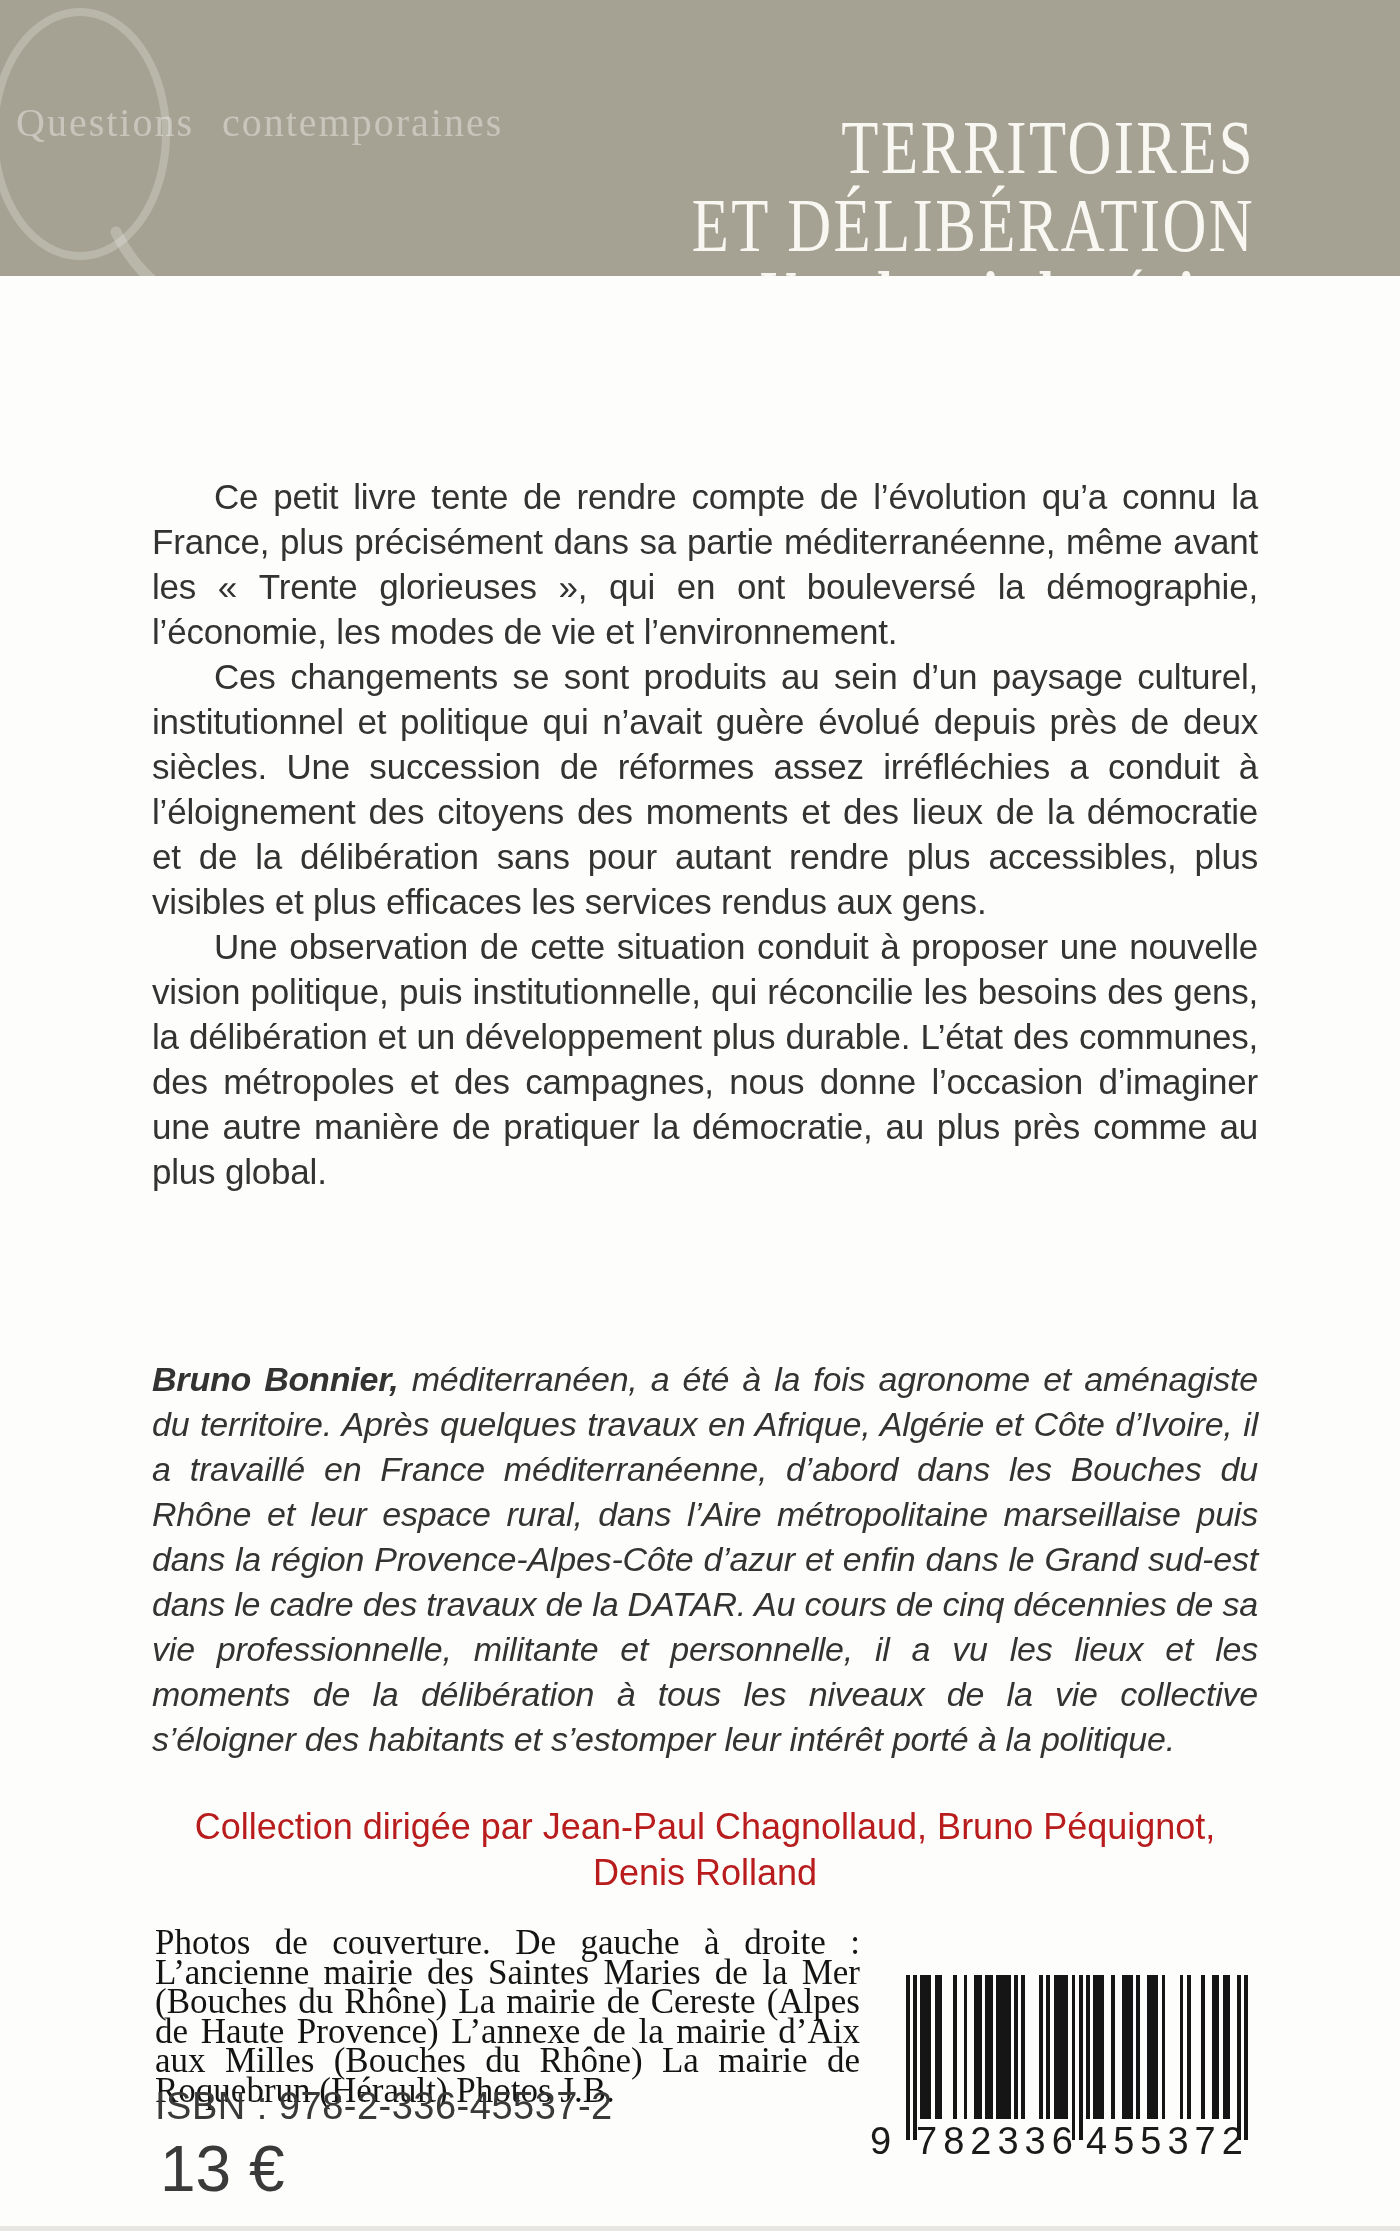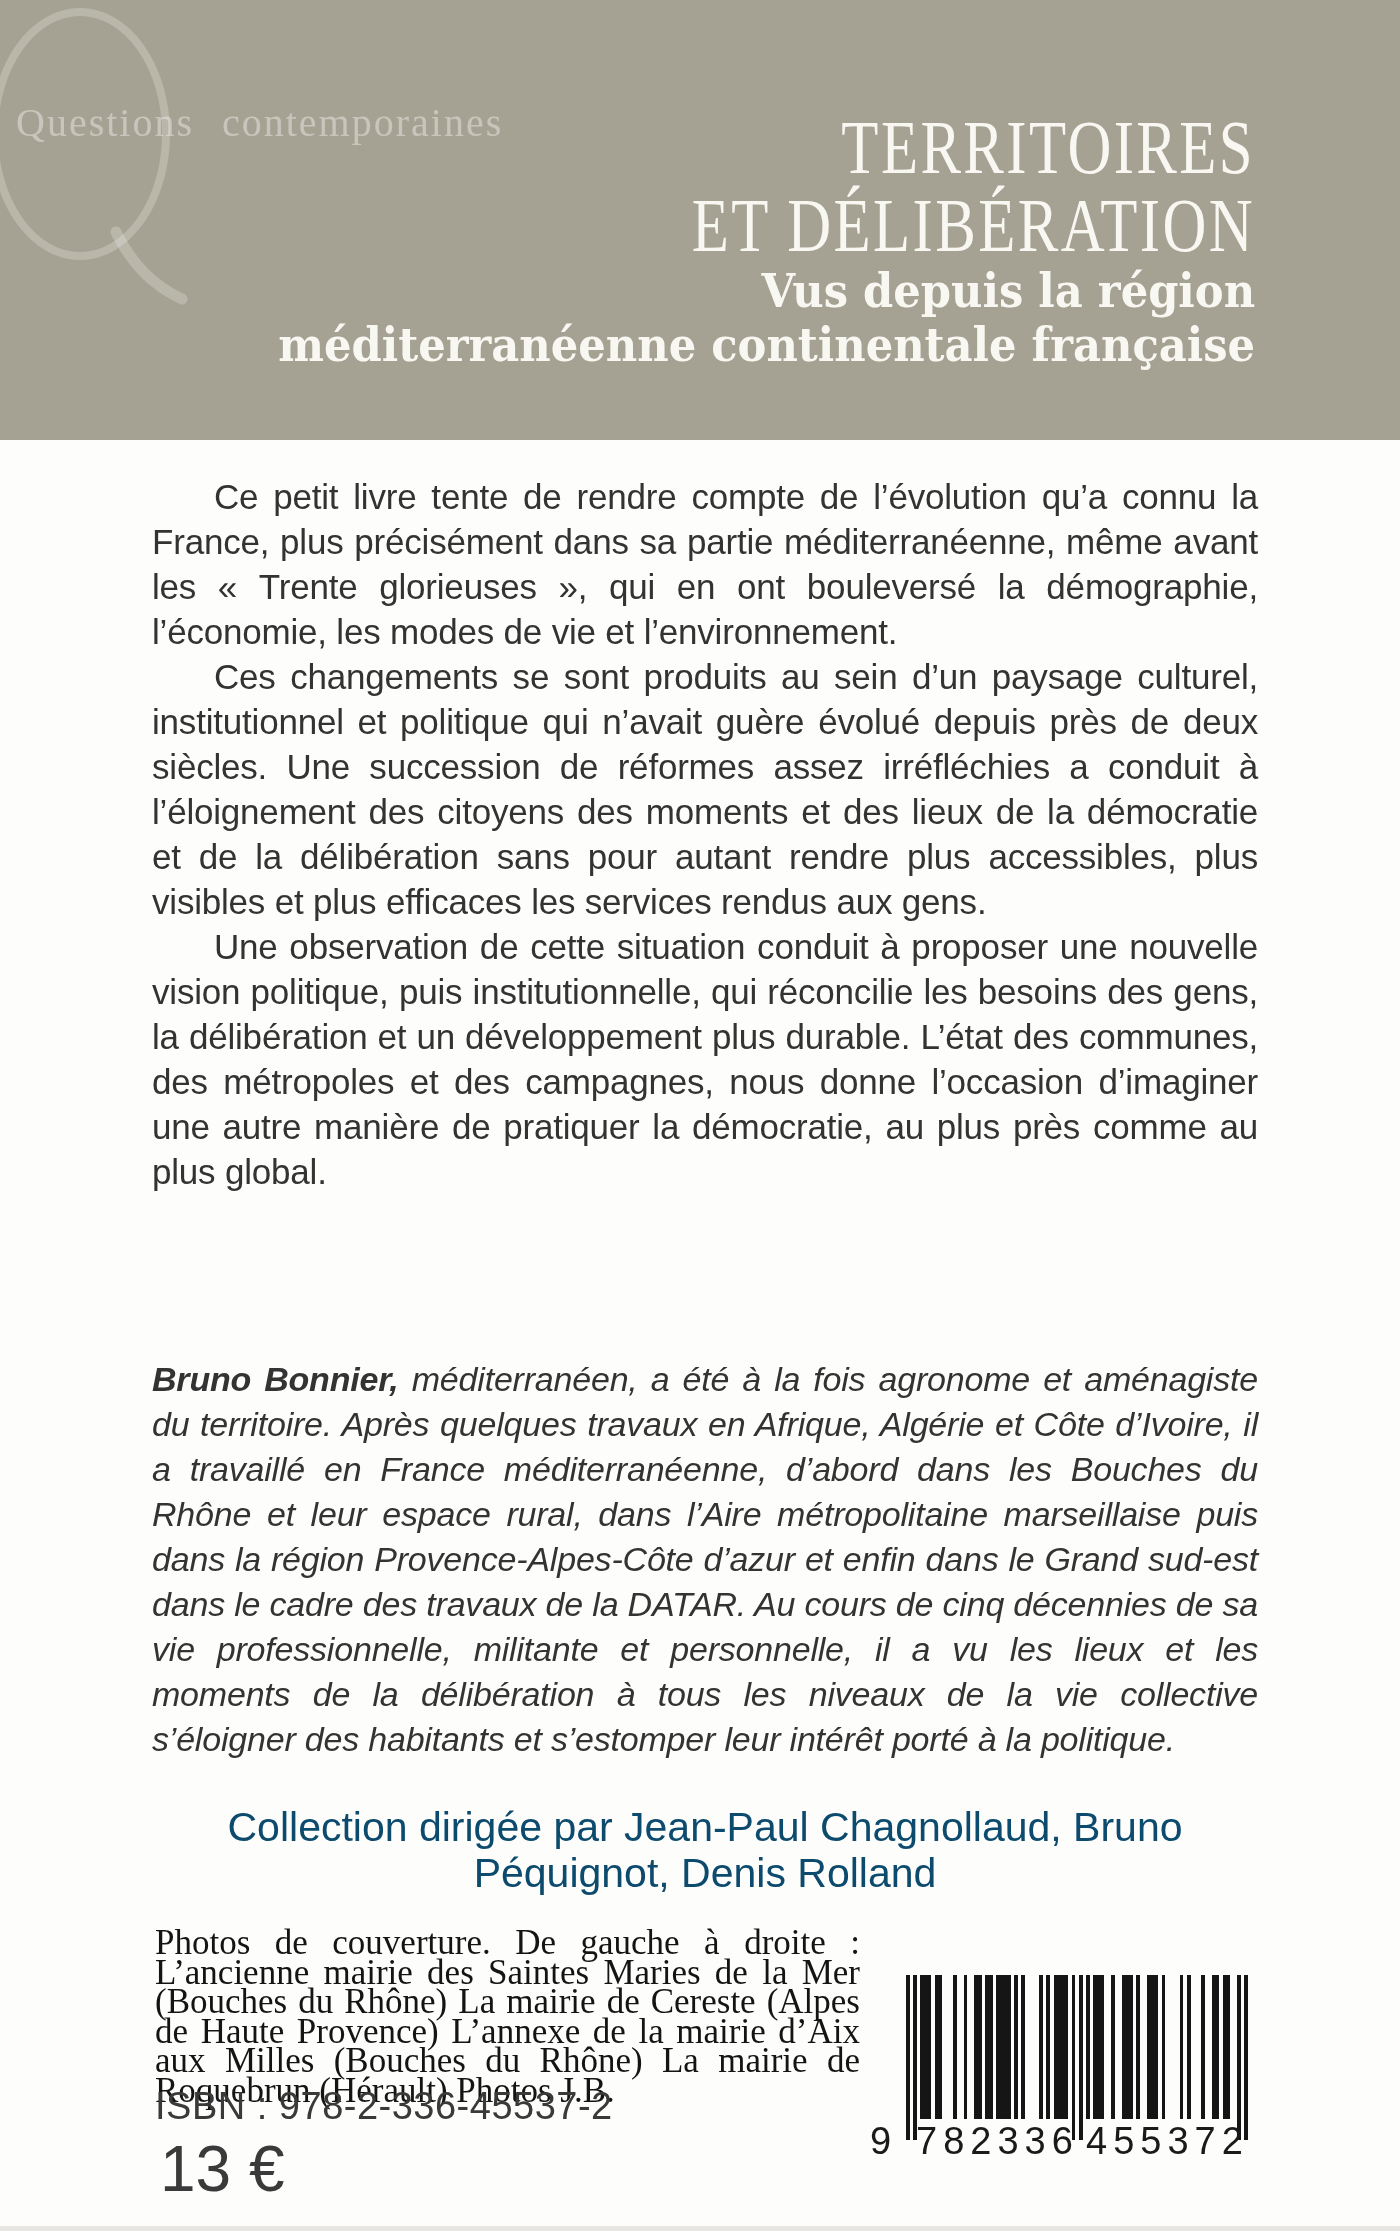--- a/index.html
+++ b/index.html
@@ -6,21 +6,21 @@
   .cover{
     position:relative;
     width:1400px;height:2231px;
     background:#fdfdfb;
     overflow:hidden;
     font-family:"Liberation Sans",sans-serif;
     color:#333;
   }
   
   .header{
-    position:absolute;left:0;top:0;width:1400px;height:440px;
+    position:absolute;left:0;top:0;width:1400px;height:276px;
     background:#a6a293;overflow:hidden;
   }
   .q-watermark{position:absolute;left:-10px;top:4px;}
   .series{
     position:absolute;left:16px;top:100px;
     display:flex;column-gap:28px;
     font-family:"Liberation Serif",serif;
     font-size:40px;line-height:46px;letter-spacing:2px;
     color:rgba(255,255,255,0.38);
   }
@@ -50,21 +50,21 @@
   
   .bio{
     position:absolute;left:152px;top:1357px;width:1106px;
     font-style:italic;font-size:34px;line-height:45px;letter-spacing:-0.2px;
     text-align:justify;color:#333;
   }
   .bio .author{font-weight:bold;}
   
   .collection{
     position:absolute;left:152px;top:1804px;width:1106px;
-    font-size:41px;line-height:46px;text-align:center;color:#0c4a6e;
+    font-size:36px;line-height:46px;text-align:center;color:#b91c1c;
   }
   
   .credits{
     position:absolute;left:155px;top:1928px;width:705px;
     font-family:"Liberation Serif",serif;
     font-size:35px;line-height:29.5px;text-align:justify;color:#141414;
   }
   .isbn{
     position:absolute;left:155px;top:2084px;
     font-size:38px;line-height:44px;letter-spacing:0.5px;color:#3a3a3a;

